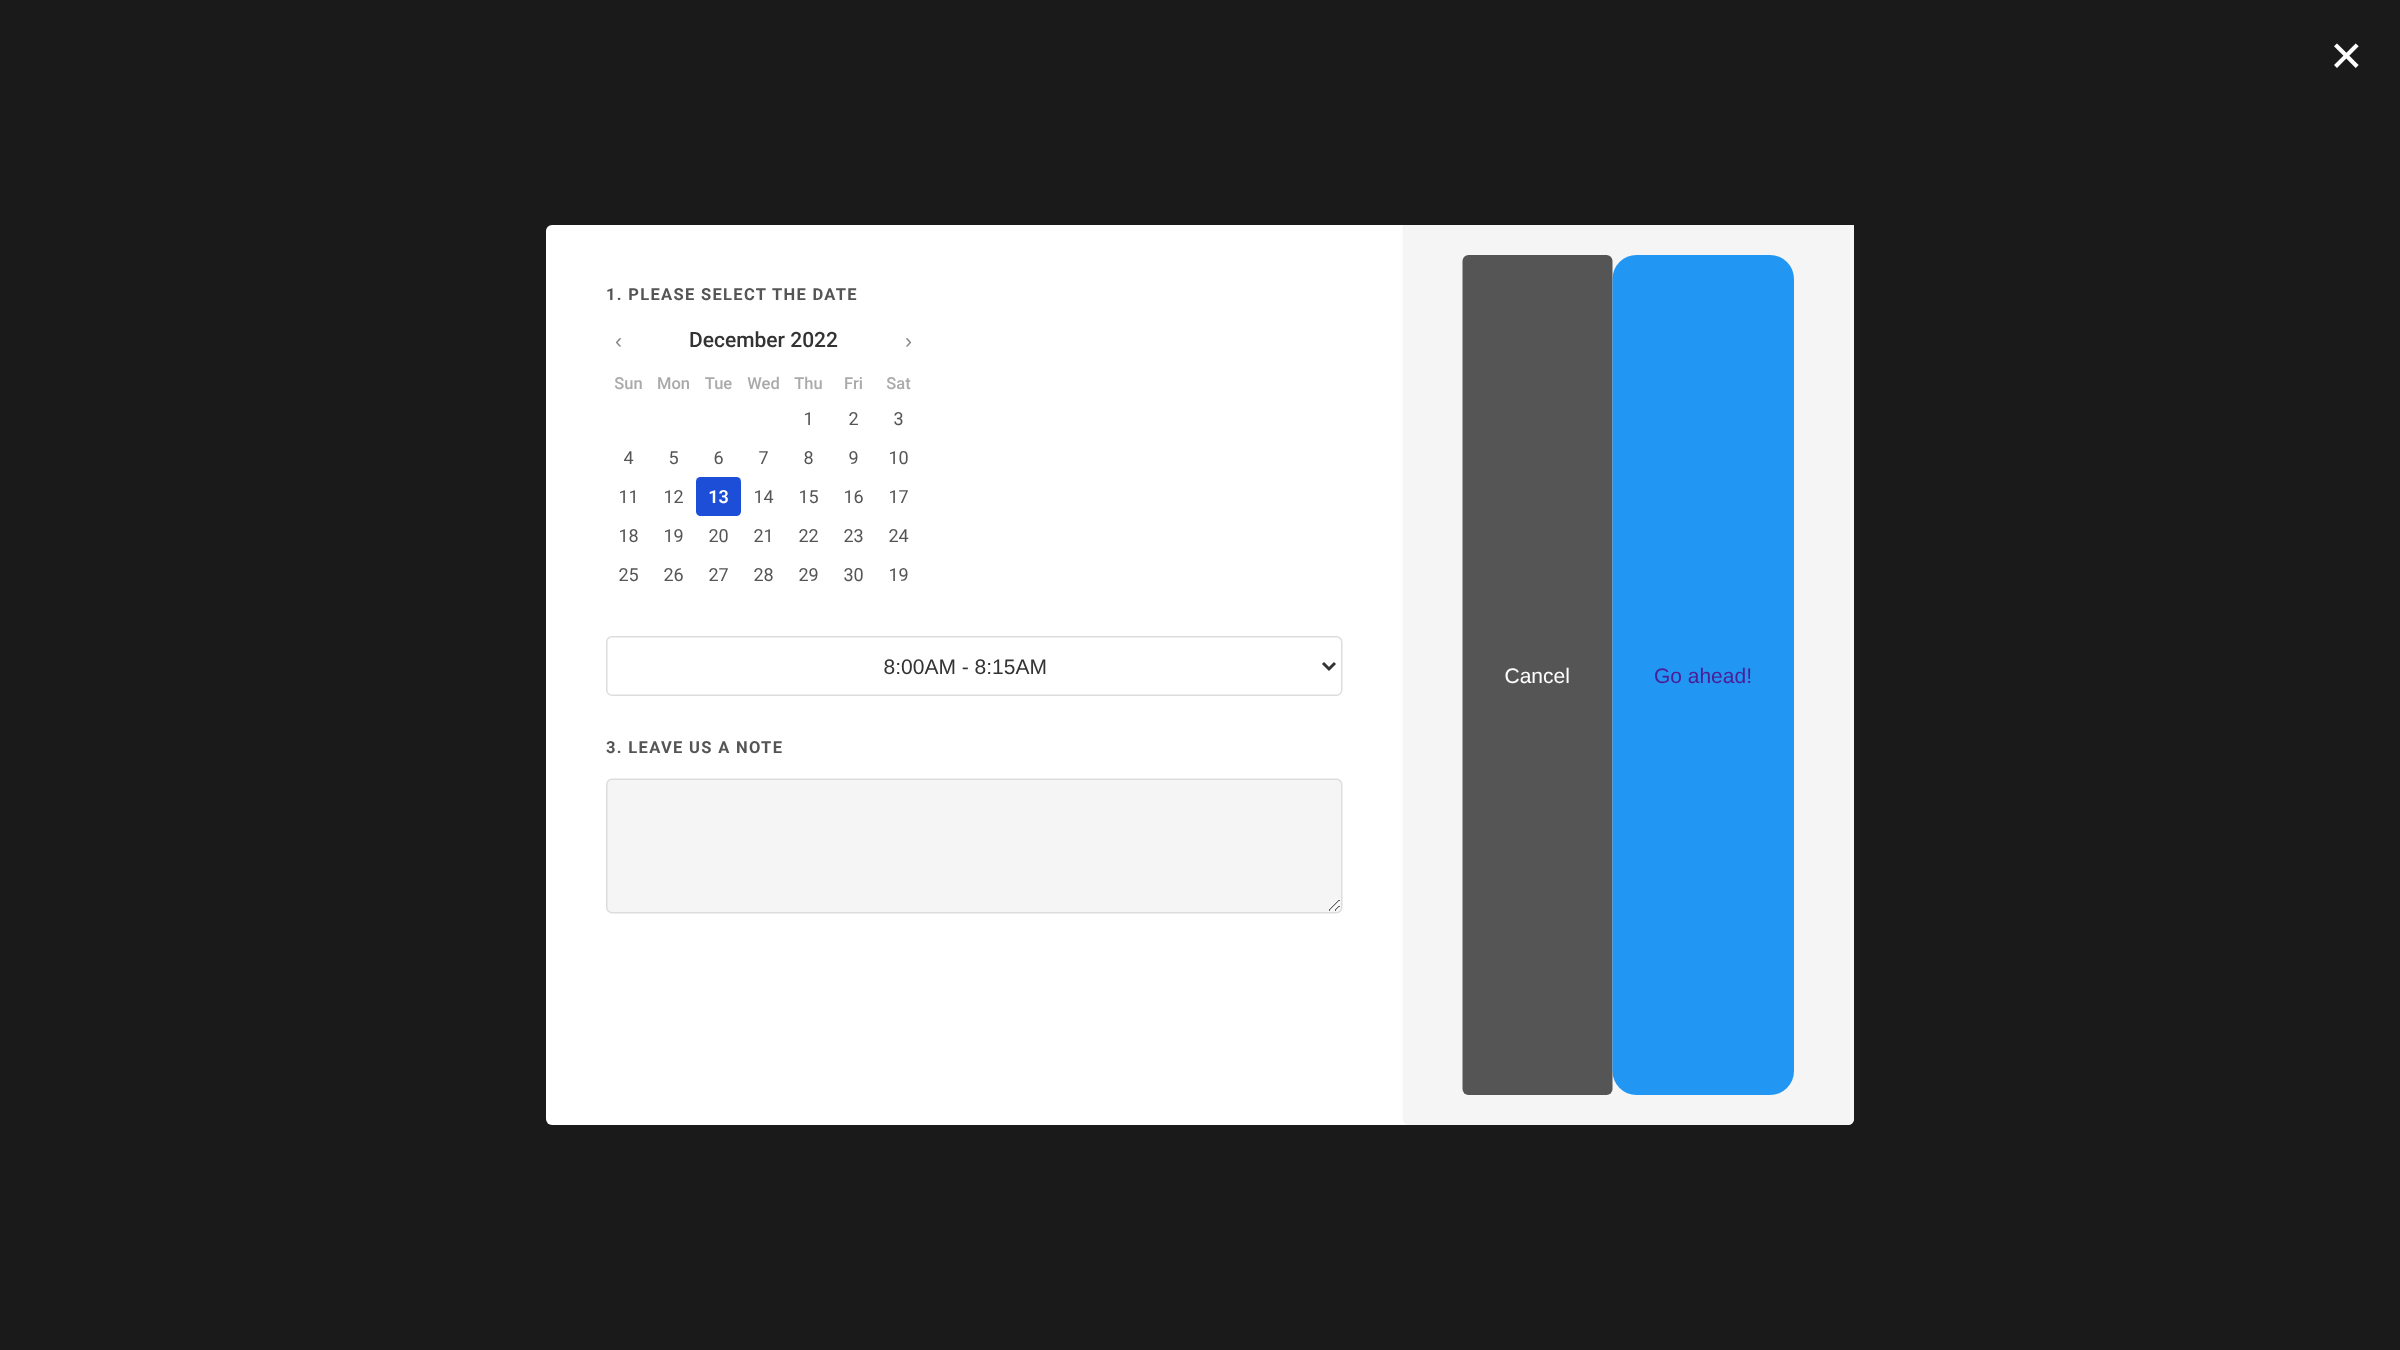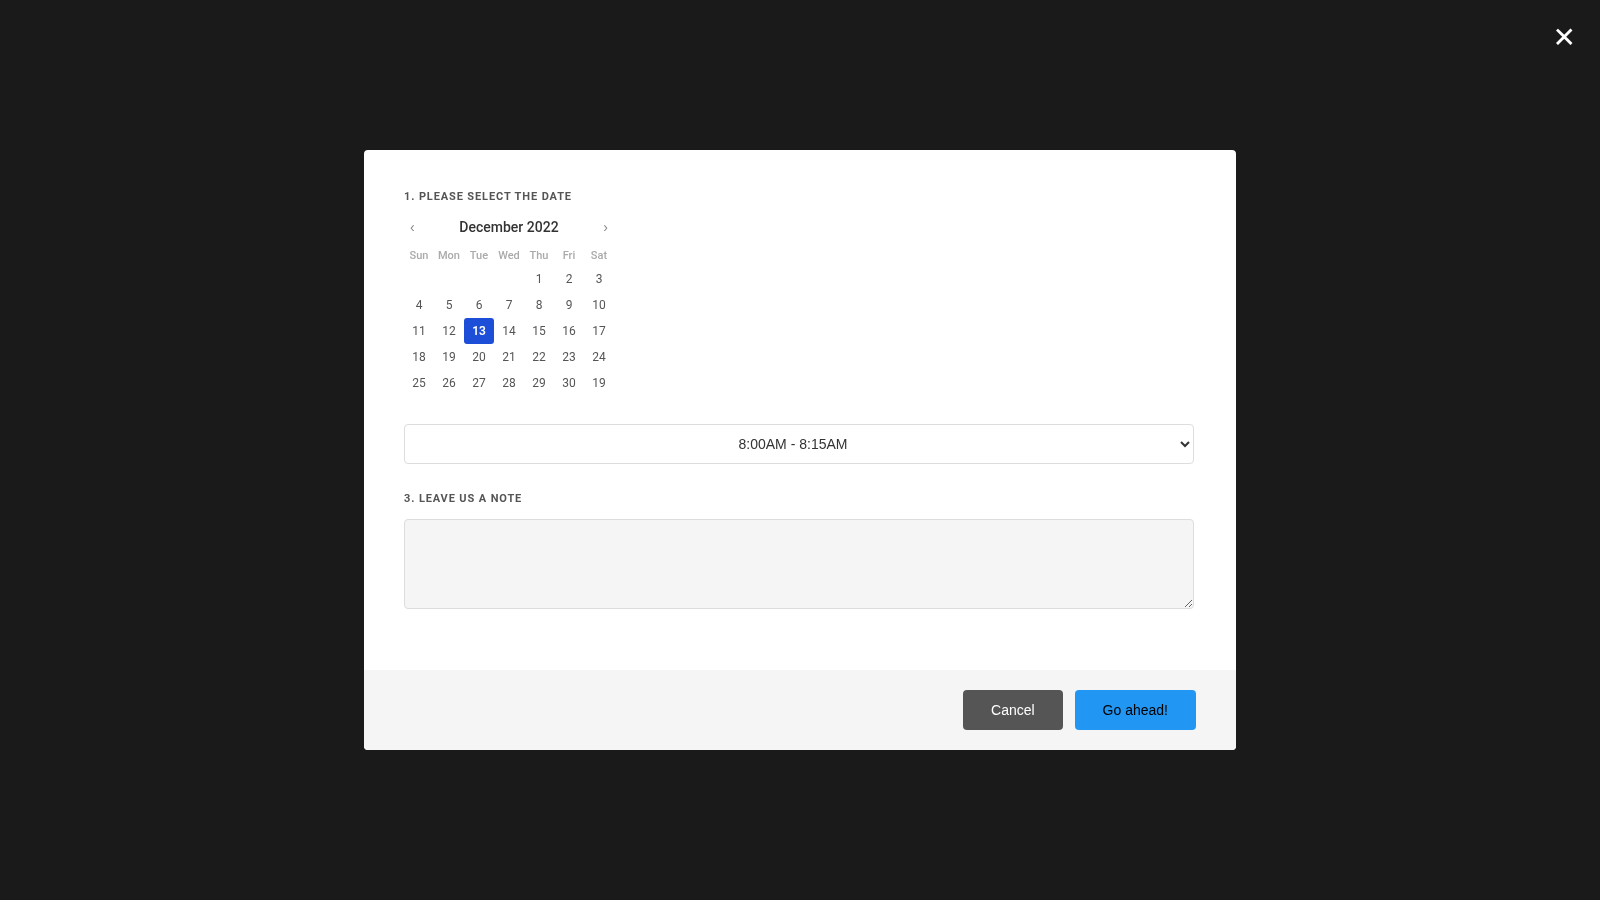--- a/index.html
+++ b/index.html
@@ -23,21 +23,21 @@
       background: none;
       border: none;
       line-height: 1;
     }
     .modal {
       background: #fff;
       width: 872px;
       min-height: 600px;
       border-radius: 4px;
       display: flex;
-      flex-direction: column;
+      flex-direction: row;
       position: relative;
     }
     .modal-body {
       padding: 40px 40px 20px 40px;
       flex: 1;
     }
     .section-label {
       font-size: 11px;
       font-weight: 700;
       letter-spacing: 0.08em;
@@ -132,40 +132,39 @@
       padding: 8px;
       font-size: 14px;
       color: #333;
     }
     
     .modal-footer {
       background: #f5f5f5;
       padding: 20px 40px;
       display: flex;
       justify-content: flex-end;
-      gap: 12px;
       border-top: none;
       border-radius: 0 0 4px 4px;
     }
     .btn-cancel {
       background: #555;
       color: #fff;
       border: none;
       padding: 12px 28px;
       border-radius: 4px;
       font-size: 14px;
       cursor: pointer;
       font-weight: 500;
     }
     .btn-go {
       background: #2196f3;
-      color: #000000;
+      color: #4c1d95;
       border: none;
       padding: 12px 28px;
-      border-radius: 4px;
+      border-radius: 16px;
       font-size: 14px;
       cursor: pointer;
       font-weight: 500;
     }
   </style>
 </head>
 <body>
 
 <button class="close-btn">✕</button>
 

